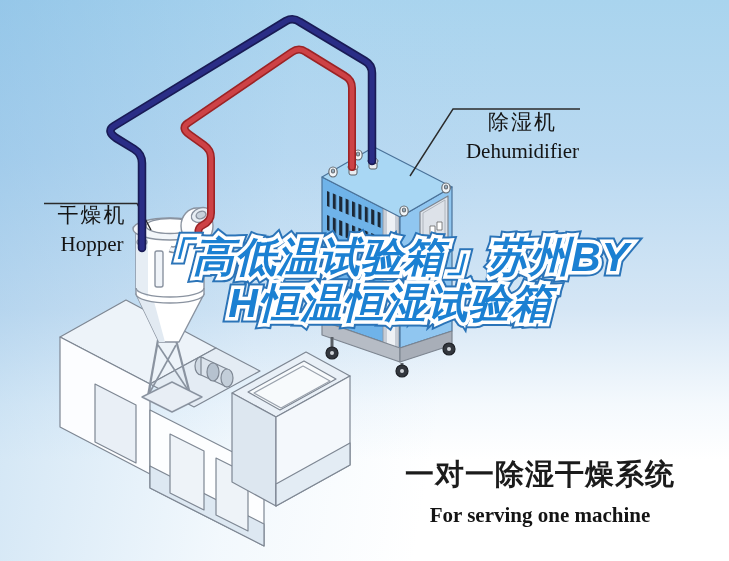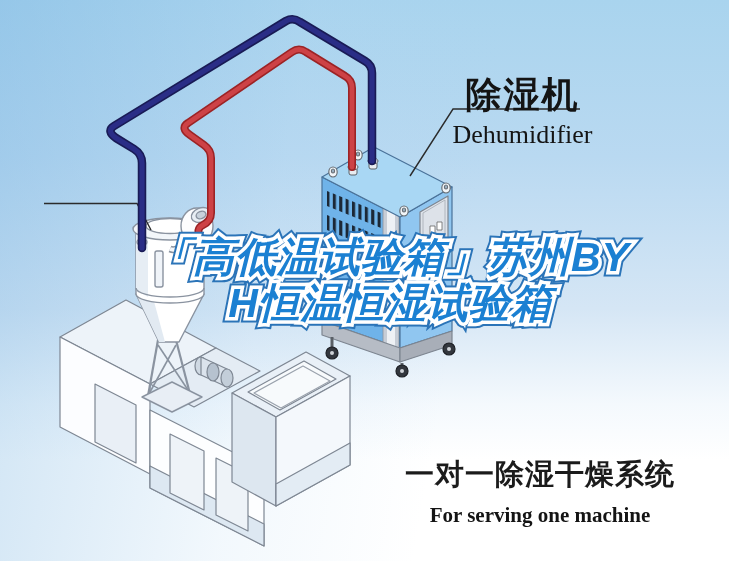--- a/index.html
+++ b/index.html
@@ -7,22 +7,22 @@
     position:relative;width:729px;height:561px;overflow:hidden;
     background:linear-gradient(180deg,#a9d4ee 0%,#b9d9f1 28%,#d5e6f5 55%,#f4f9fd 72%,#ffffff 82%);
     font-family:"Liberation Sans",sans-serif;
   }
   .canvas::before{
     content:"";position:absolute;inset:0;z-index:0;pointer-events:none;
     background:linear-gradient(100deg,rgba(118,178,224,.38) 0%,rgba(170,210,240,.15) 38%,rgba(255,255,255,0) 62%);
   }
   svg.scene{position:absolute;left:0;top:0;z-index:1;}
   .lbl{position:absolute;z-index:3;text-align:center;color:#161616;}
-  .lbl-zh{display:block;font-size:36px;font-weight:700;letter-spacing:2px;line-height:1.05;color:#141414;}
-  .lbl-en{display:block;font-family:"Liberation Serif",serif;font-size:26px;line-height:1.1;margin-top:7px;color:#141414;}
+  .lbl-zh{display:block;font-size:21px;font-weight:400;letter-spacing:2px;line-height:1.05;color:#141414;margin-top:35px;}
+  .lbl-en{display:block;font-family:"Liberation Serif",serif;font-size:21px;line-height:1.1;margin-top:7px;color:#141414;}
   .caption{position:absolute;left:388px;top:459px;width:304px;z-index:3;text-align:center;}
   .caption-zh{display:block;font-size:29px;font-weight:700;letter-spacing:1px;color:#1b1b1b;line-height:1.1;text-align:center;}
   .caption-en{display:block;font-family:"Liberation Serif",serif;font-size:21px;font-weight:600;color:#141414;margin-top:12px;}
   .headline{position:absolute;left:26px;top:234px;width:729px;height:100px;z-index:4;pointer-events:none;}
   .headline .layer{
     position:absolute;left:0;top:0;width:100%;text-align:center;
     font-style:italic;font-weight:bold;font-size:41px;line-height:46px;letter-spacing:1px;
   }
   .headline .l-edge{-webkit-text-stroke:11px #2b74b8;color:#2b74b8;}
   .headline .l-white{-webkit-text-stroke:7px #ffffff;color:#ffffff;}
@@ -153,20 +153,24 @@
     </g>
 
     <g fill="none" stroke-linecap="round" stroke-linejoin="round">
       <path d="M142,248 L142,163 Q142,154 134,149 L116,138 Q106,131 114,126 L286,21 Q293,17 300,22 L365,61 Q372,65 372,73 L372,161" stroke="#191b55" stroke-width="8.5"></path>
       <path d="M142,248 L142,163 Q142,154 134,149 L116,138 Q106,131 114,126 L286,21 Q293,17 300,22 L365,61 Q372,65 372,73 L372,161" stroke="#2a2d86" stroke-width="5.2"></path>
       <path d="M201,238 Q195,229 203,225 Q211,221 211,213 L211,158 Q211,150 204,145 L190,135 Q180,128 188,123 L292,52 Q299,47 306,52 L345,76 Q352,80 352,88 L352,167" stroke="#9c2325" stroke-width="8"></path>
       <path d="M201,238 Q195,229 203,225 Q211,221 211,213 L211,158 Q211,150 204,145 L190,135 Q180,128 188,123 L292,52 Q299,47 306,52 L345,76 Q352,80 352,88 L352,167" stroke="#cd4246" stroke-width="4.8"></path>
     </g>
   </svg>
 
+  <div class="lbl" style="left:40px;top:169px;width:104px;">
+    <span class="lbl-zh">干燥机</span>
+    <span class="lbl-en">Hopper</span>
+  </div>
 
   <div class="lbl" style="left:450px;top:76px;width:145px;">
     <span class="lbl-zh">除湿机</span>
     <span class="lbl-en">Dehumidifier</span>
   </div>
 
   <div class="headline">
     <div class="layer l-edge">
       <div>「高低温试验箱」苏州BY</div>
         <div>H恒温恒湿试验箱</div>

